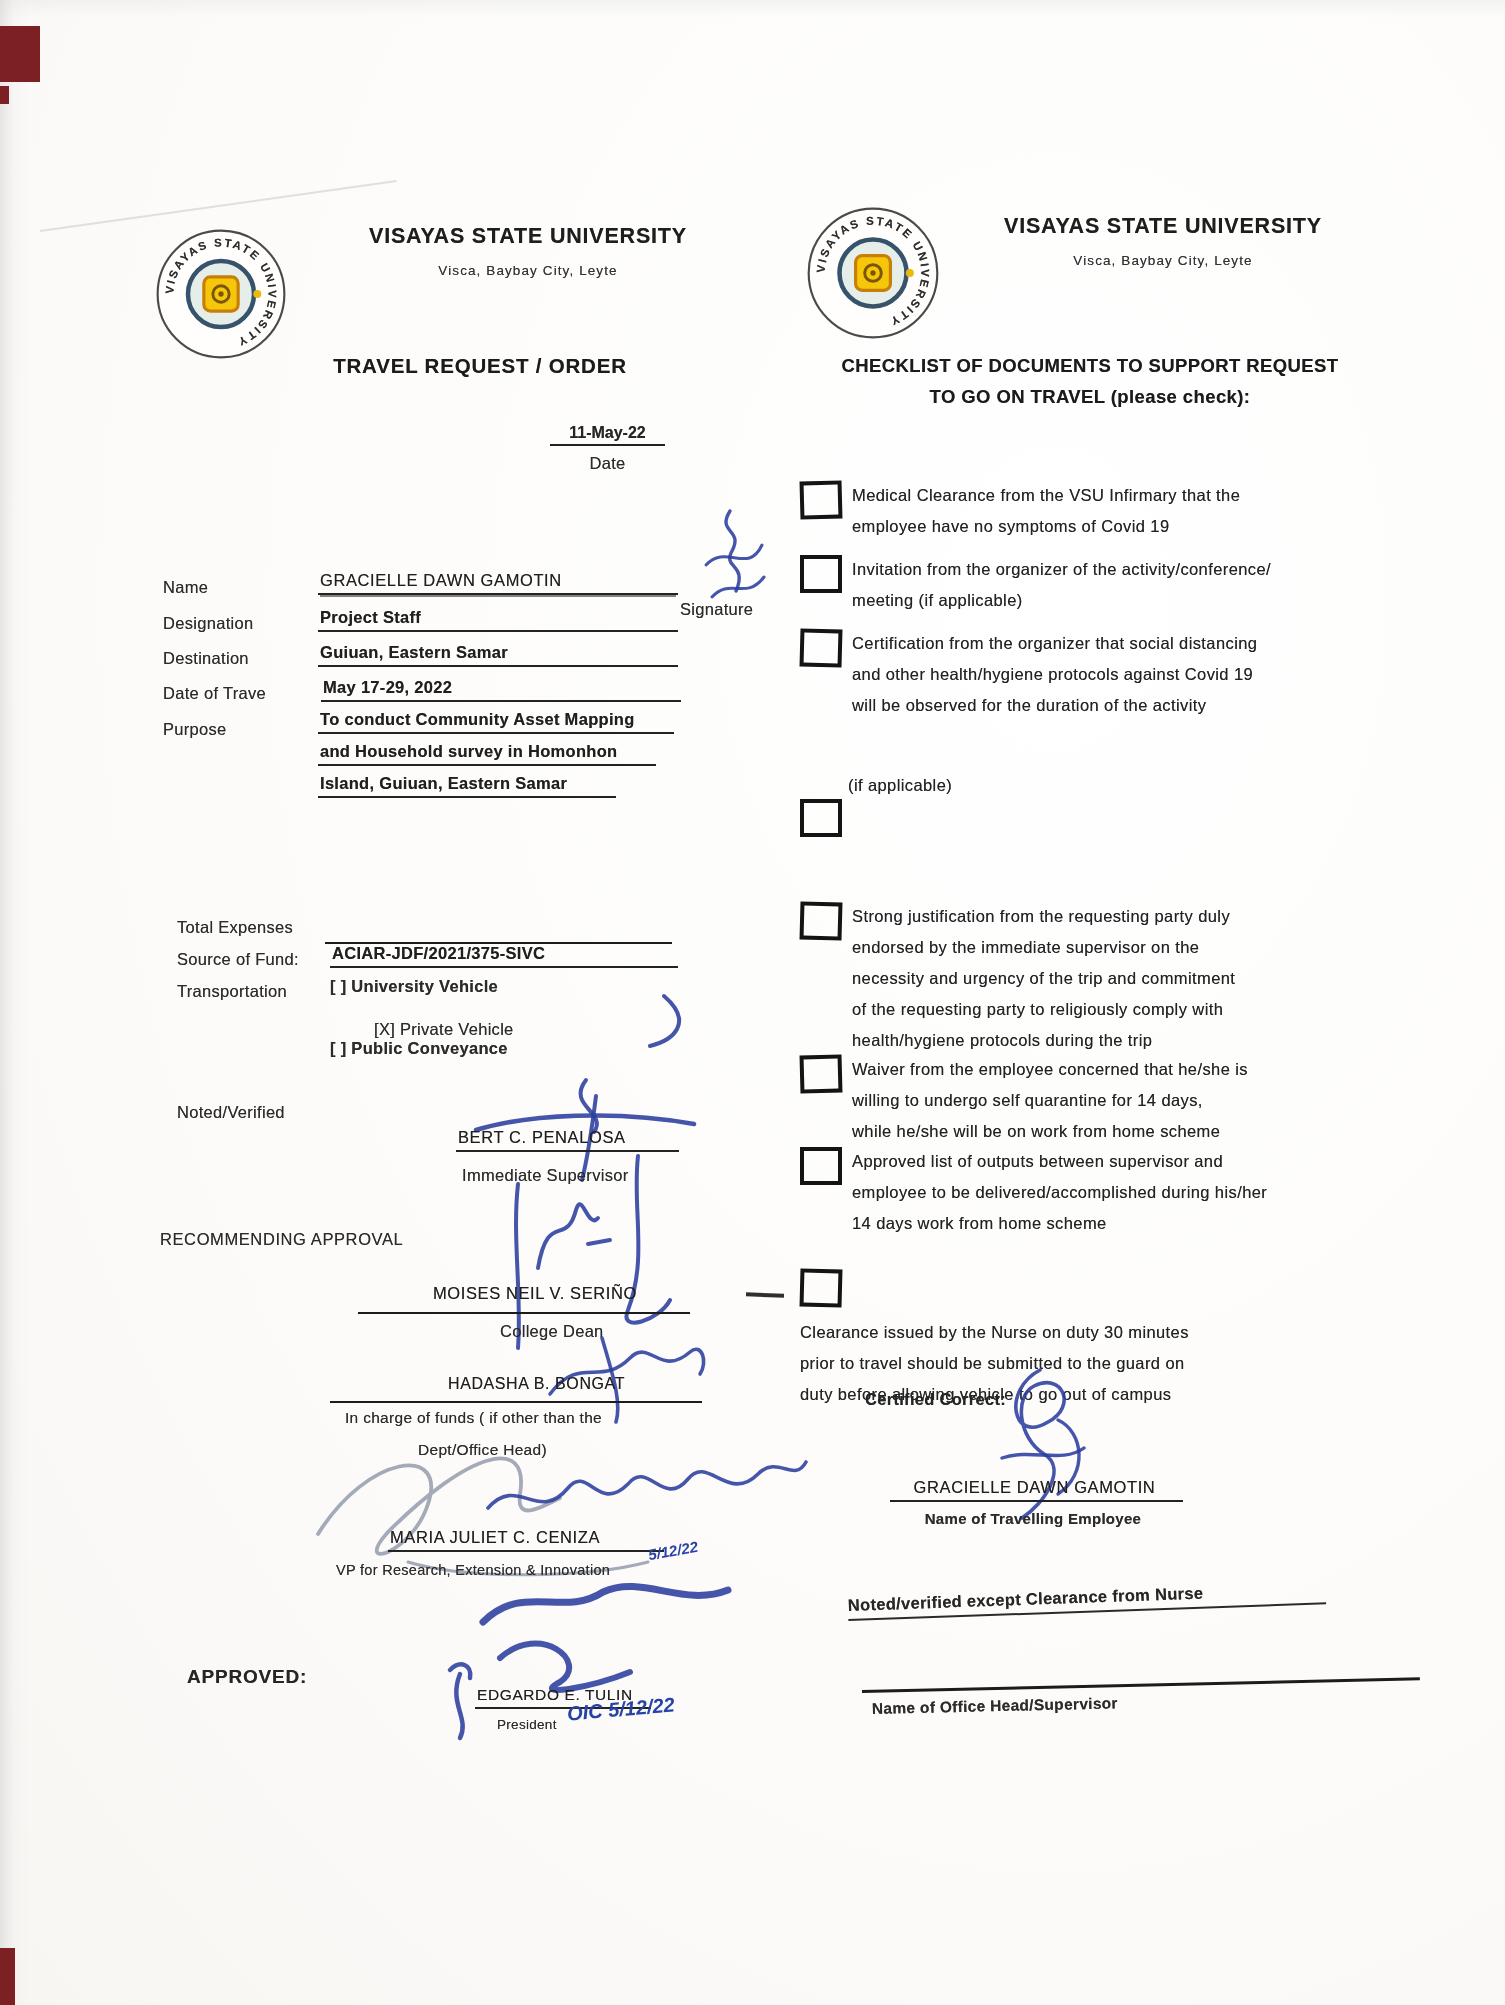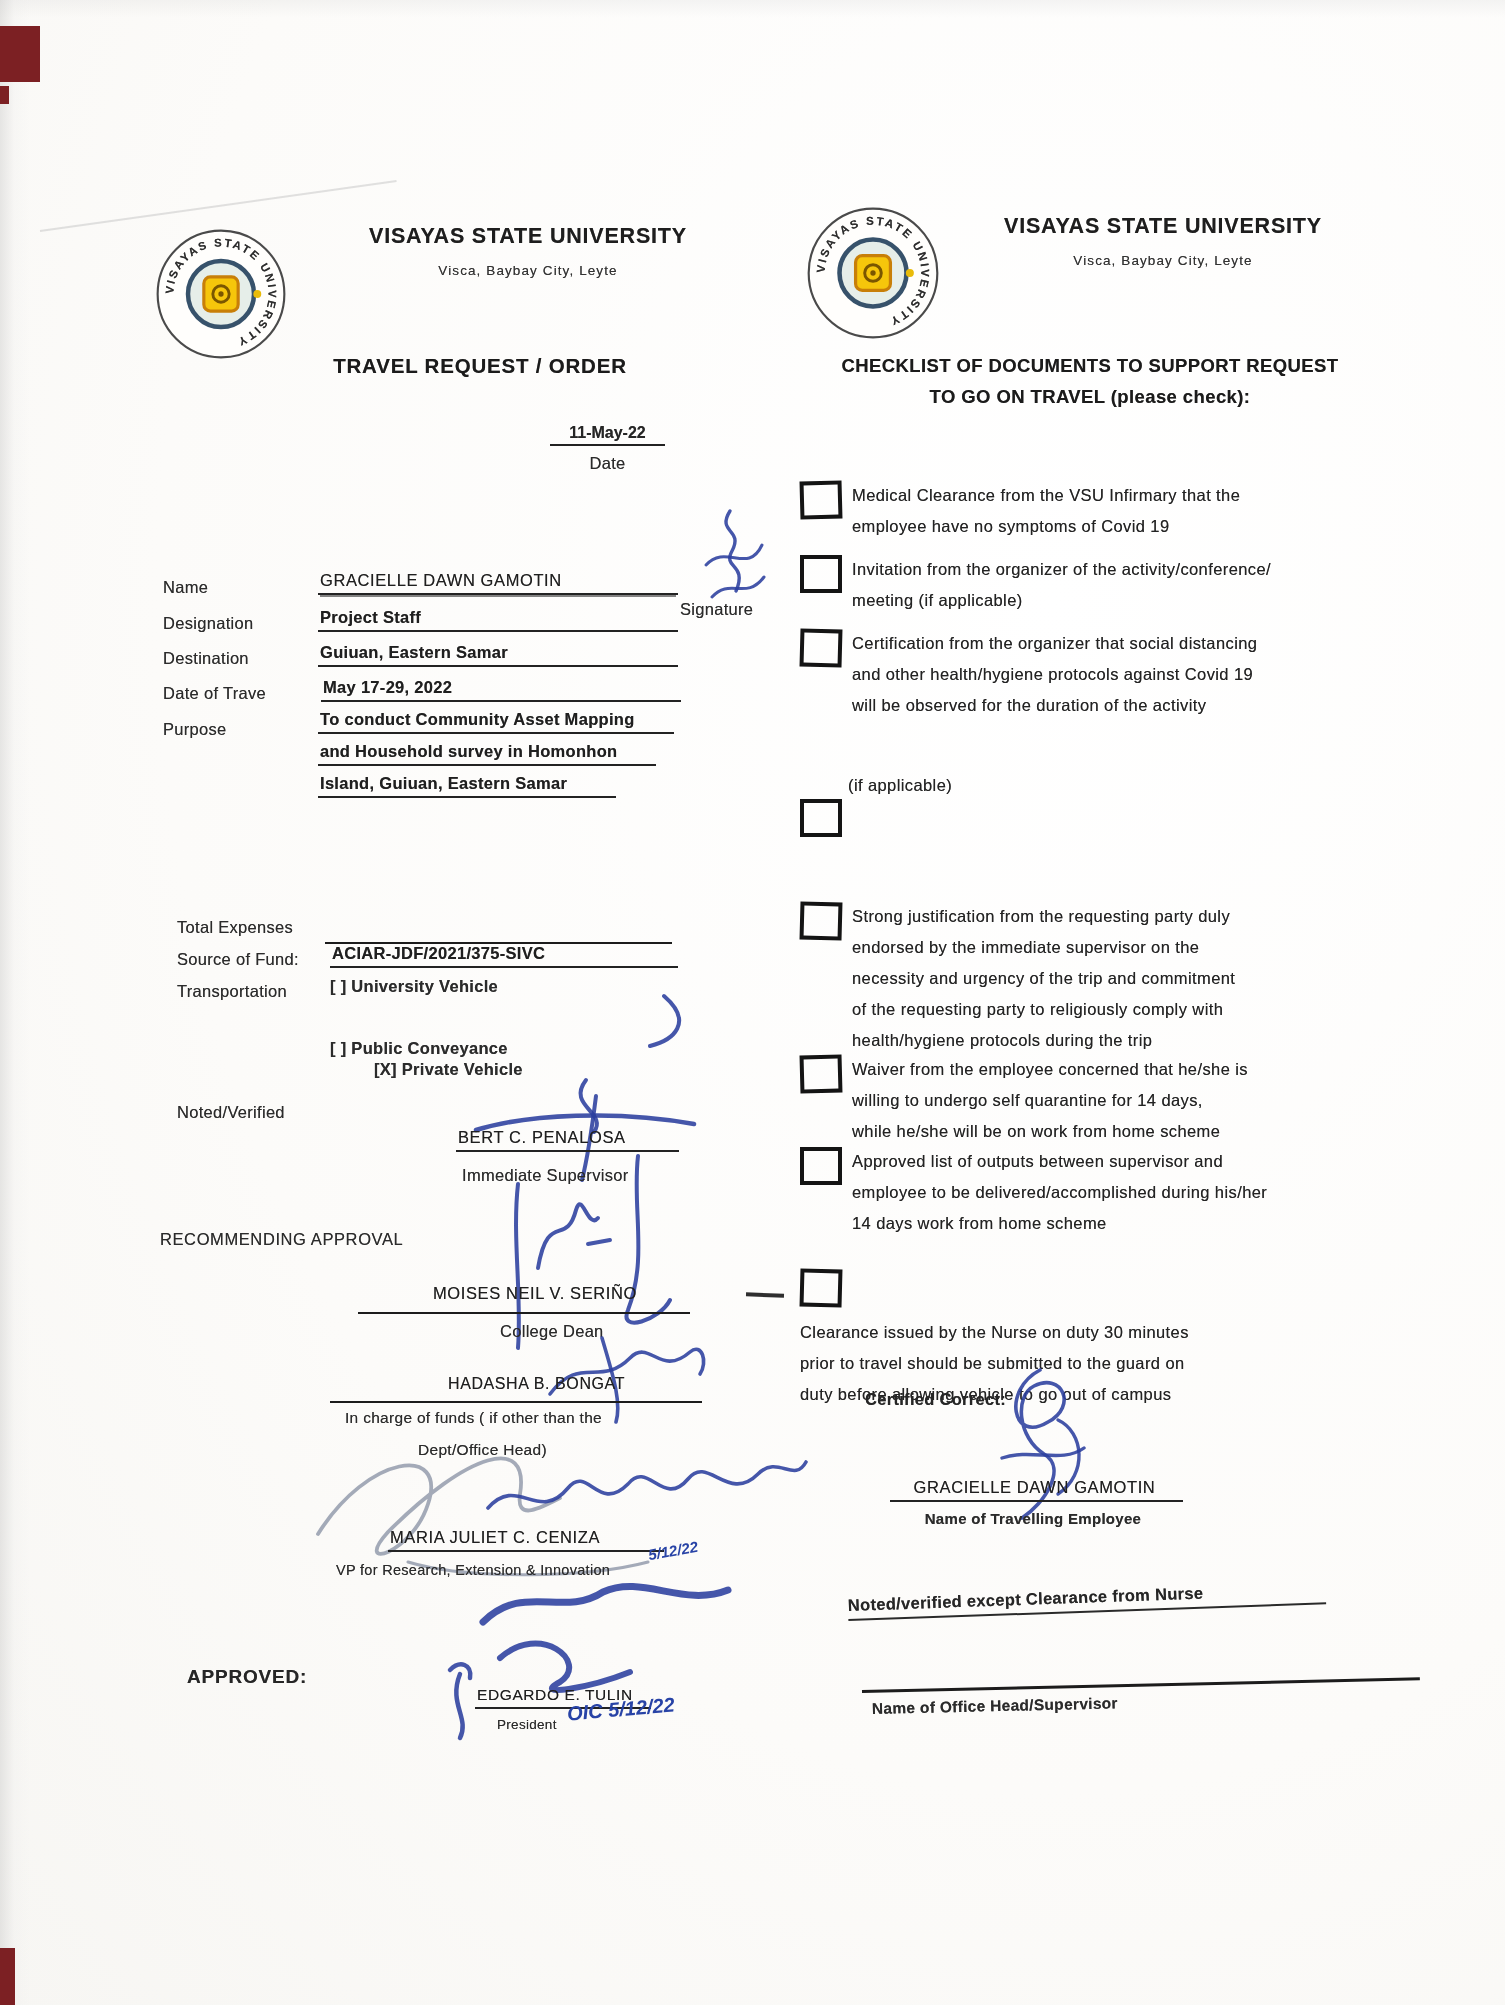--- a/index.html
+++ b/index.html
@@ -94,21 +94,21 @@
   <div class="abs val" style="left:318px;top:774px;width:290px;">Island, Guiuan, Eastern Samar</div>
 
   <div class="abs lbl" style="left:177px;top:918px;">Total Expenses</div>
   <div class="abs rule" style="left:325px;top:942px;width:347px;"></div>
 
   <div class="abs lbl" style="left:177px;top:950px;">Source of Fund:</div>
   <div class="abs val" style="left:330px;top:944px;width:340px;">ACIAR-JDF/2021/375-SIVC</div>
 
   <div class="abs lbl" style="left:177px;top:982px;">Transportation</div>
   <div class="abs lbl" style="left:330px;top:977px;font-weight:600;">[  ] University Vehicle</div>
-  <div class="abs lbl" style="left:330px;top:1060px;font-weight:700;padding-left:44px;">[X] Private Vehicle</div>
+  <div class="abs lbl" style="left:330px;top:1020px;font-weight:400;padding-left:44px;">[X] Private Vehicle</div>
   <div class="abs lbl" style="left:330px;top:1039px;font-weight:600;">[ ] Public Conveyance</div>
 
   <div class="abs lbl" style="left:177px;top:1103px;">Noted/Verified</div>
 
   <svg class="abs" style="left:468px;top:988px;" width="235" height="195" viewBox="0 0 235 195">
     <path class="ink" stroke-width="4.5" d="M8,142 C60,126 150,122 226,136"></path>
     <path class="ink" stroke-width="4" d="M196,8 C226,34 206,52 182,58"></path>
     <path class="ink" stroke-width="4" d="M118,92 C98,118 140,124 126,144"></path>
     <path class="ink" stroke-width="4" d="M128,108 C124,140 120,168 114,192"></path>
   </svg>

